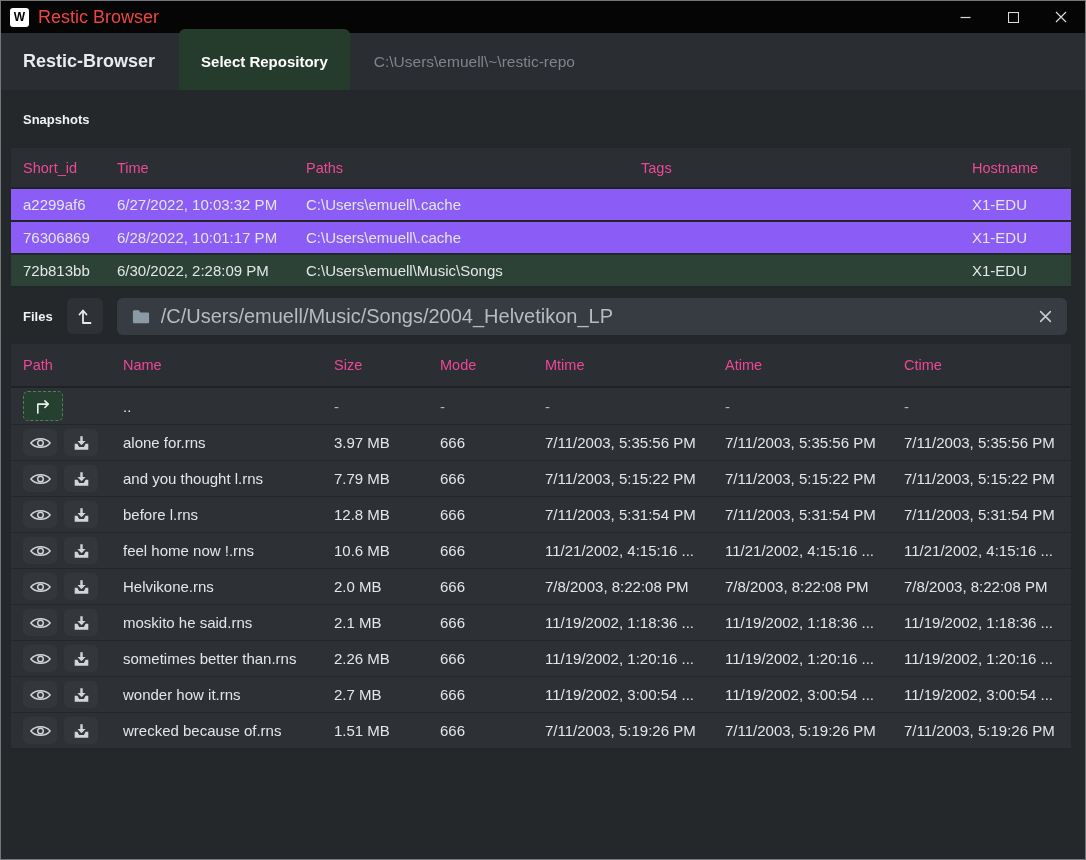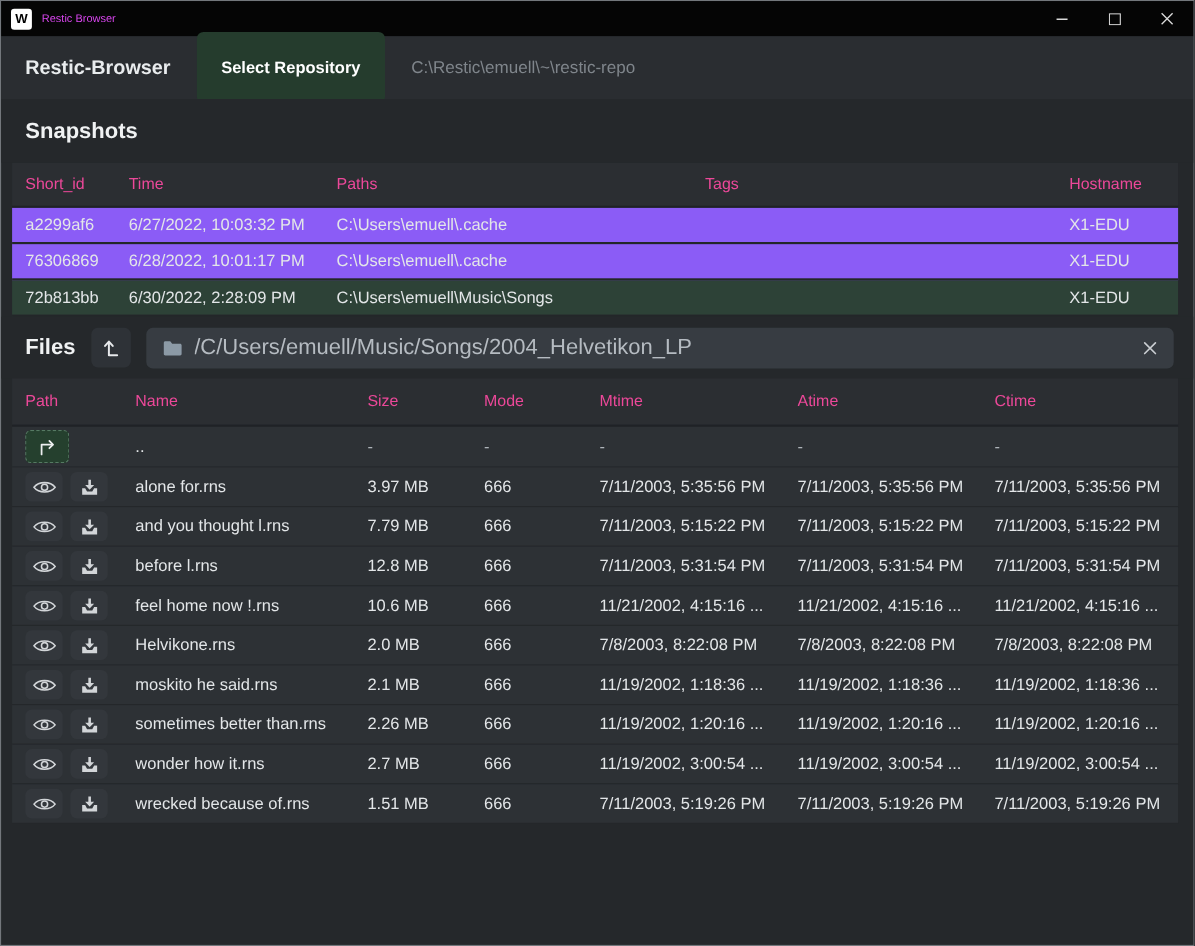--- a/index.html
+++ b/index.html
@@ -9,34 +9,34 @@
   .window{
     width:1086px;height:860px;background:#25282b;border:1px solid #73777c;
     overflow:hidden;display:flex;flex-direction:column;position:relative;
   }
 
   
   .titlebar{height:32px;background:#050505;display:flex;justify-content:space-between;align-items:center;flex:0 0 auto;}
   .titlebar-left{display:flex;align-items:center;gap:9px;padding-left:9px;}
   .app-icon{width:19px;height:19px;background:#ffffff;border-radius:3px;color:#000;
     font-weight:bold;font-size:12px;display:flex;align-items:center;justify-content:center;}
-  .titlebar-title{color:#d946ef;font-size:10px;}
+  .titlebar-title{color:#ef4444;font-size:18px;}
   .titlebar-controls{display:flex;height:100%;}
   .win-btn{width:48px;height:100%;display:flex;align-items:center;justify-content:center;cursor:pointer;}
 
   
   .header{height:57px;background:#2a2d31;display:flex;align-items:center;padding:0 22px;gap:24px;flex:0 0 auto;}
   .app-title{color:#e9ecee;font-size:18px;font-weight:bold;}
   .repo-btn{background:#253c2d;color:#ffffff;font-weight:bold;font-size:15px;border:none;border-radius:6px;
     padding:24px 22px;font-family:inherit;cursor:pointer;}
   .repo-path{color:#7f858b;font-size:15.5px;}
 
   
   .section-band{height:58px;display:flex;align-items:center;padding:0 22px;background:#25282b;flex:0 0 auto;}
-  .section-title{color:#f0f2f3;font-size:20px;font-weight:bold;}
+  .section-title{color:#f0f2f3;font-size:13px;font-weight:bold;}
 
   
   .table{margin:0 14px 0 10px;flex:0 0 auto;}
   .trow{display:grid;align-items:center;padding-left:12px;}
   .snap-grid{grid-template-columns:94px 189px 335px 331px 1fr;}
   .files-grid{grid-template-columns:100px 211px 106px 105px 180px 179px 1fr;}
   .thead{height:41px;background:#2b2e32;color:#ec4899;font-size:14.5px;border-bottom:2px solid #1f2226;}
   .cell{white-space:nowrap;overflow:hidden;text-overflow:ellipsis;padding-right:10px;}
 
   .snap-row{height:33px;background:#8b5cf6;color:#e3e6e8;font-size:15px;border-bottom:2px solid #232629;cursor:pointer;}
@@ -89,21 +89,21 @@
         <svg width="12" height="12" viewBox="0 0 12 12">
             <path d="M1 1 L11 11 M11 1 L1 11" stroke="#d9d9d9" stroke-width="1.2"></path>
           </svg>
       </div>
     </div>
   </div>
 
   <div class="header">
     <span class="app-title">Restic-Browser</span>
     <button class="repo-btn">Select Repository</button>
-    <span class="repo-path">C:\Restic\emuell\~\restic-repo</span>
+    <span class="repo-path">C:\Users\emuell\~\restic-repo</span>
   </div>
 
   <div class="section-band">
     <span class="section-title">Snapshots</span>
   </div>
 
   <div class="table">
     <div class="trow thead snap-grid">
       <span class="cell">Short_id</span>
       <span class="cell">Time</span>

